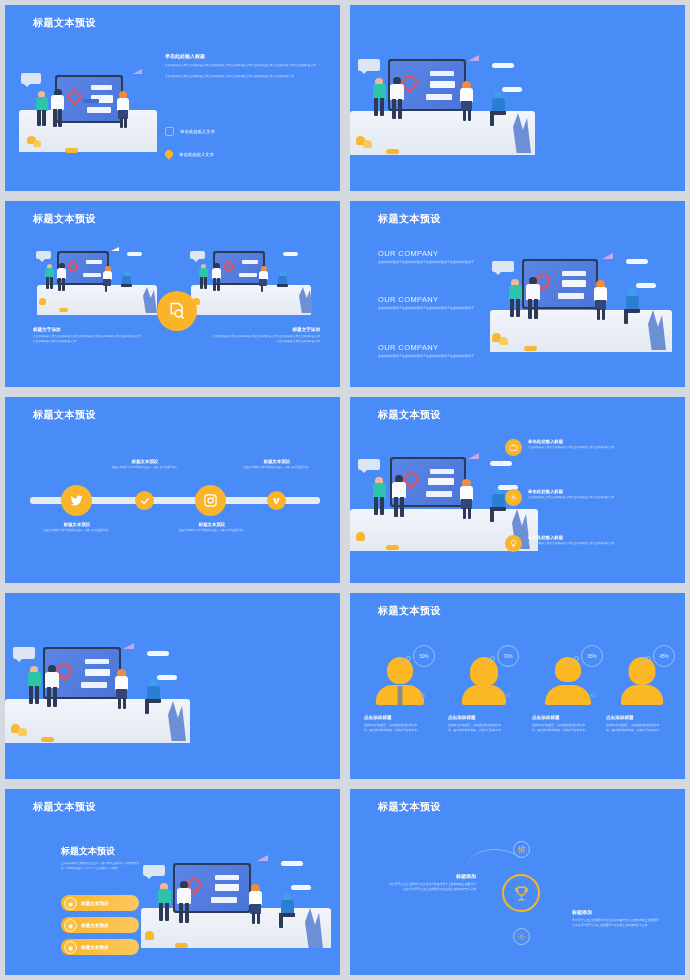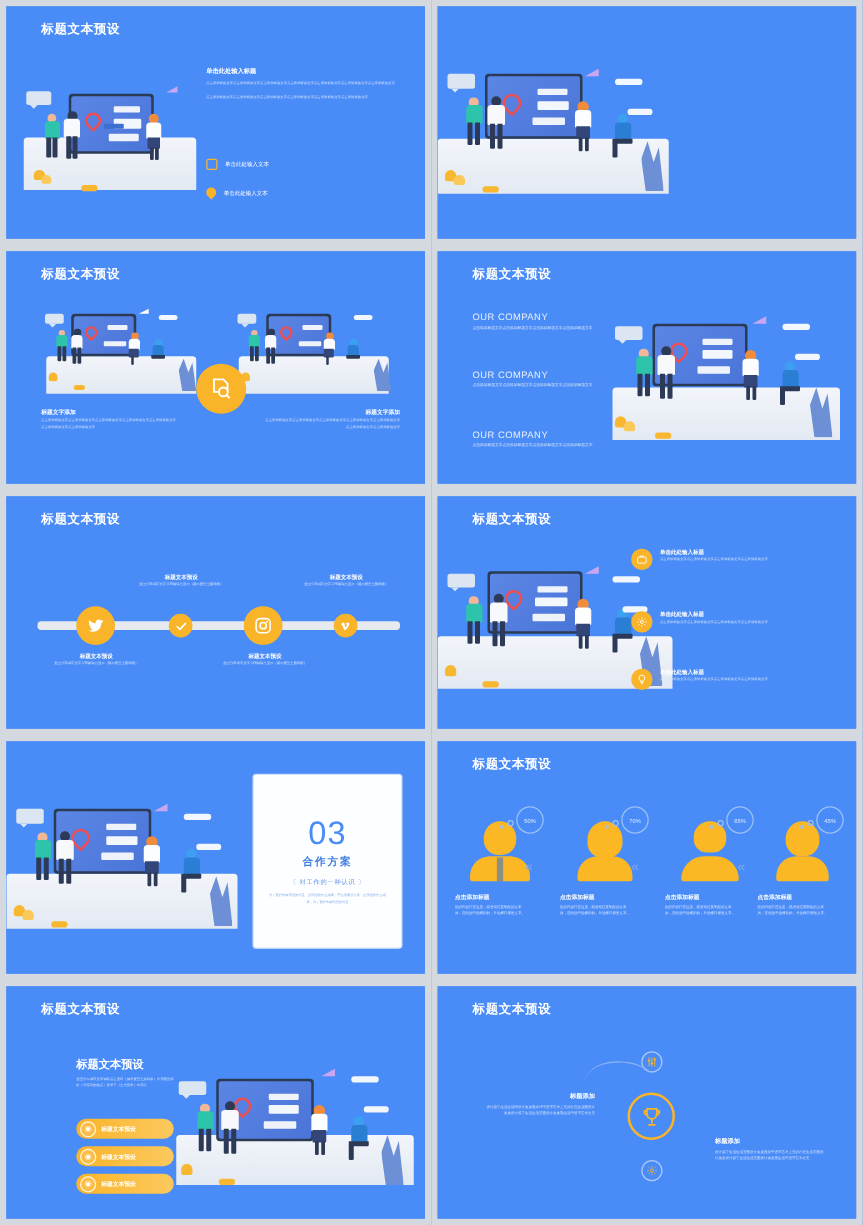--- a/index.html
+++ b/index.html
@@ -655,26 +655,20 @@
       </div>
       <div class="plane" style="left:118px;top:10px;border-left:11px solid transparent;border-bottom:6px solid #c8a7f0;"></div>
       <div class="cloud" style="left:142px;top:18px;width:22px;height:5px;"></div>
       <div class="cloud" style="left:152px;top:42px;width:20px;height:5px;"></div>
       <div class="box" style="left:6px;bottom:20px;width:9px;height:9px;border-radius:50% 50% 2px 2px;"></div>
       <div class="box l" style="left:13px;bottom:17px;width:9px;height:8px;border-radius:50% 50% 2px 2px;"></div>
       <div class="box" style="left:36px;bottom:11px;width:13px;height:5px;border-radius:5px;"></div>
       <div class="rock" style="left:163px;bottom:12px;width:18px;height:40px;clip-path:polygon(20% 100%,0 35%,28% 0,55% 42%,78% 12%,100% 100%);"></div>
     </div>
 
-    <div class="num-panel" style="left:197px;top:26px;width:120px;height:140px;">
-      <div class="big-num">03</div>
-      <div class="np-title">合作方案</div>
-      <div class="np-sub">〔 对工作的一种认识 〕</div>
-      <div class="np-desc">为了更好地展现您的创意，呈现您的作品成果，平台需要运以集，呈现您的作品成果，为了更好地展现您的创意</div>
-    </div>
    </div>
   </div>
 
   <div class="slide">
    <div class="slide-inner">
     <div class="slide-title">标题文本预设</div>
 
     <div class="persona" style="left:14px;top:64px;width:72px;">
       <div class="pbust">
         <div class="hd"></div>

